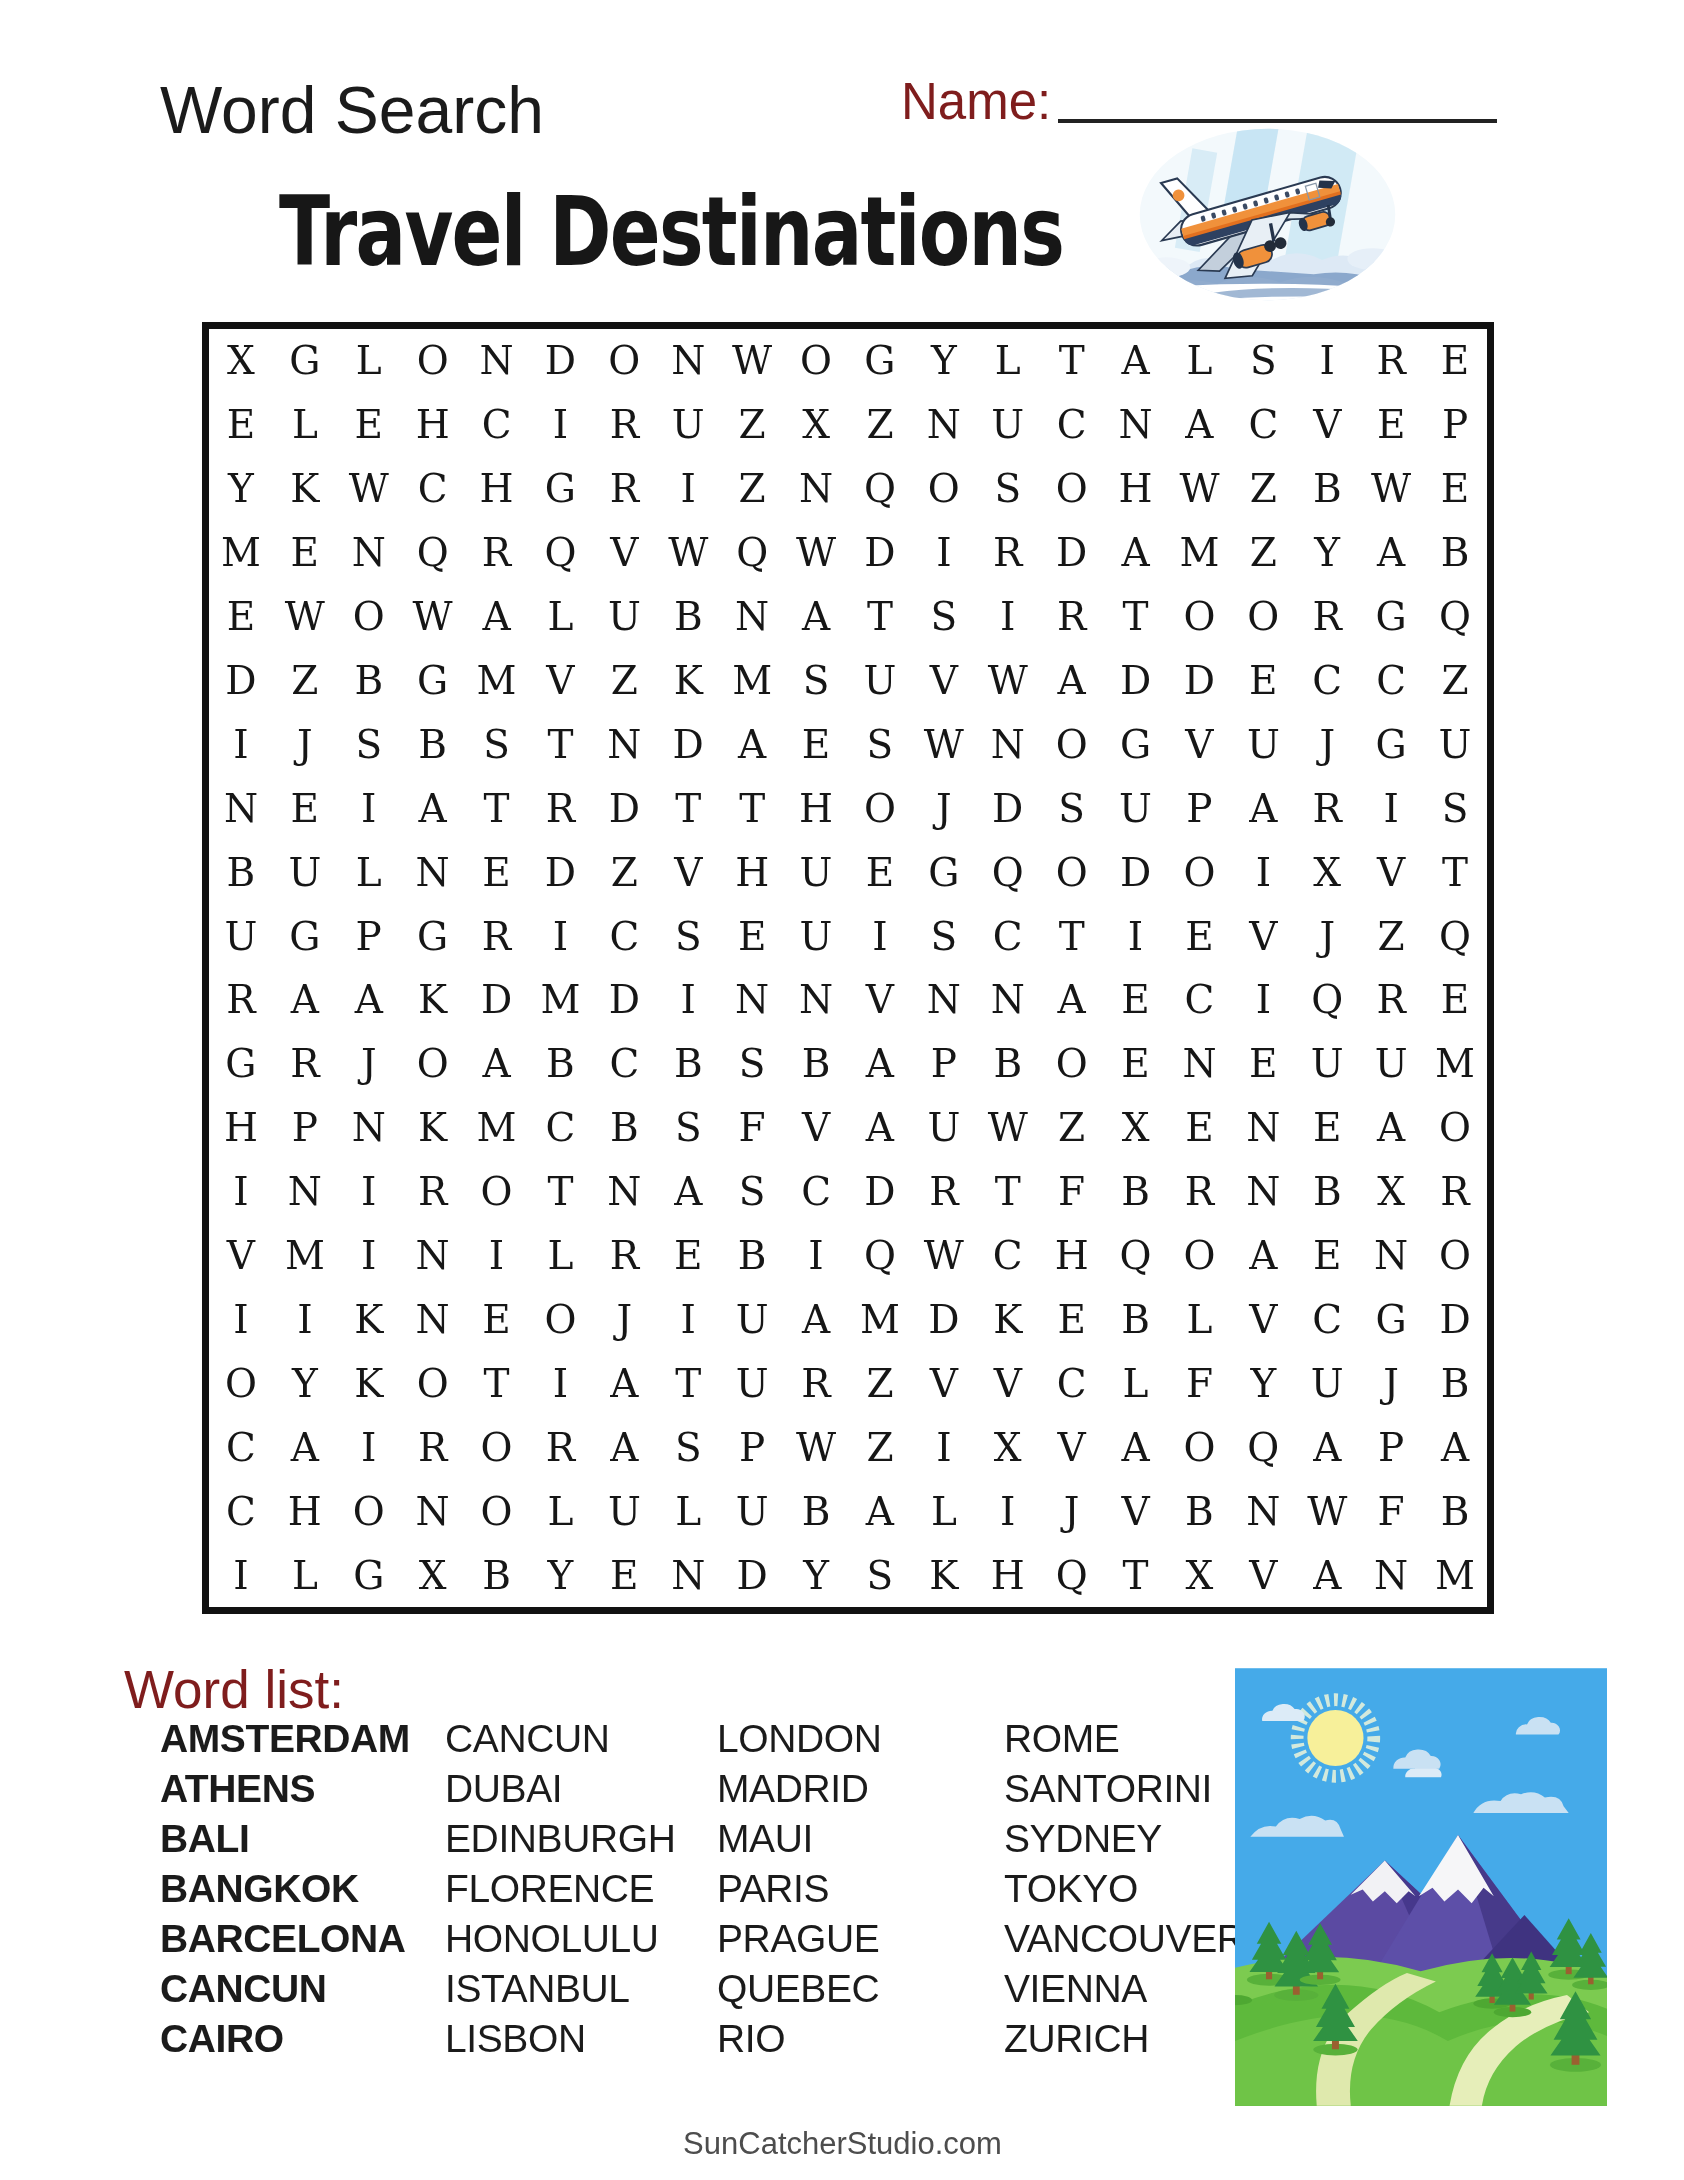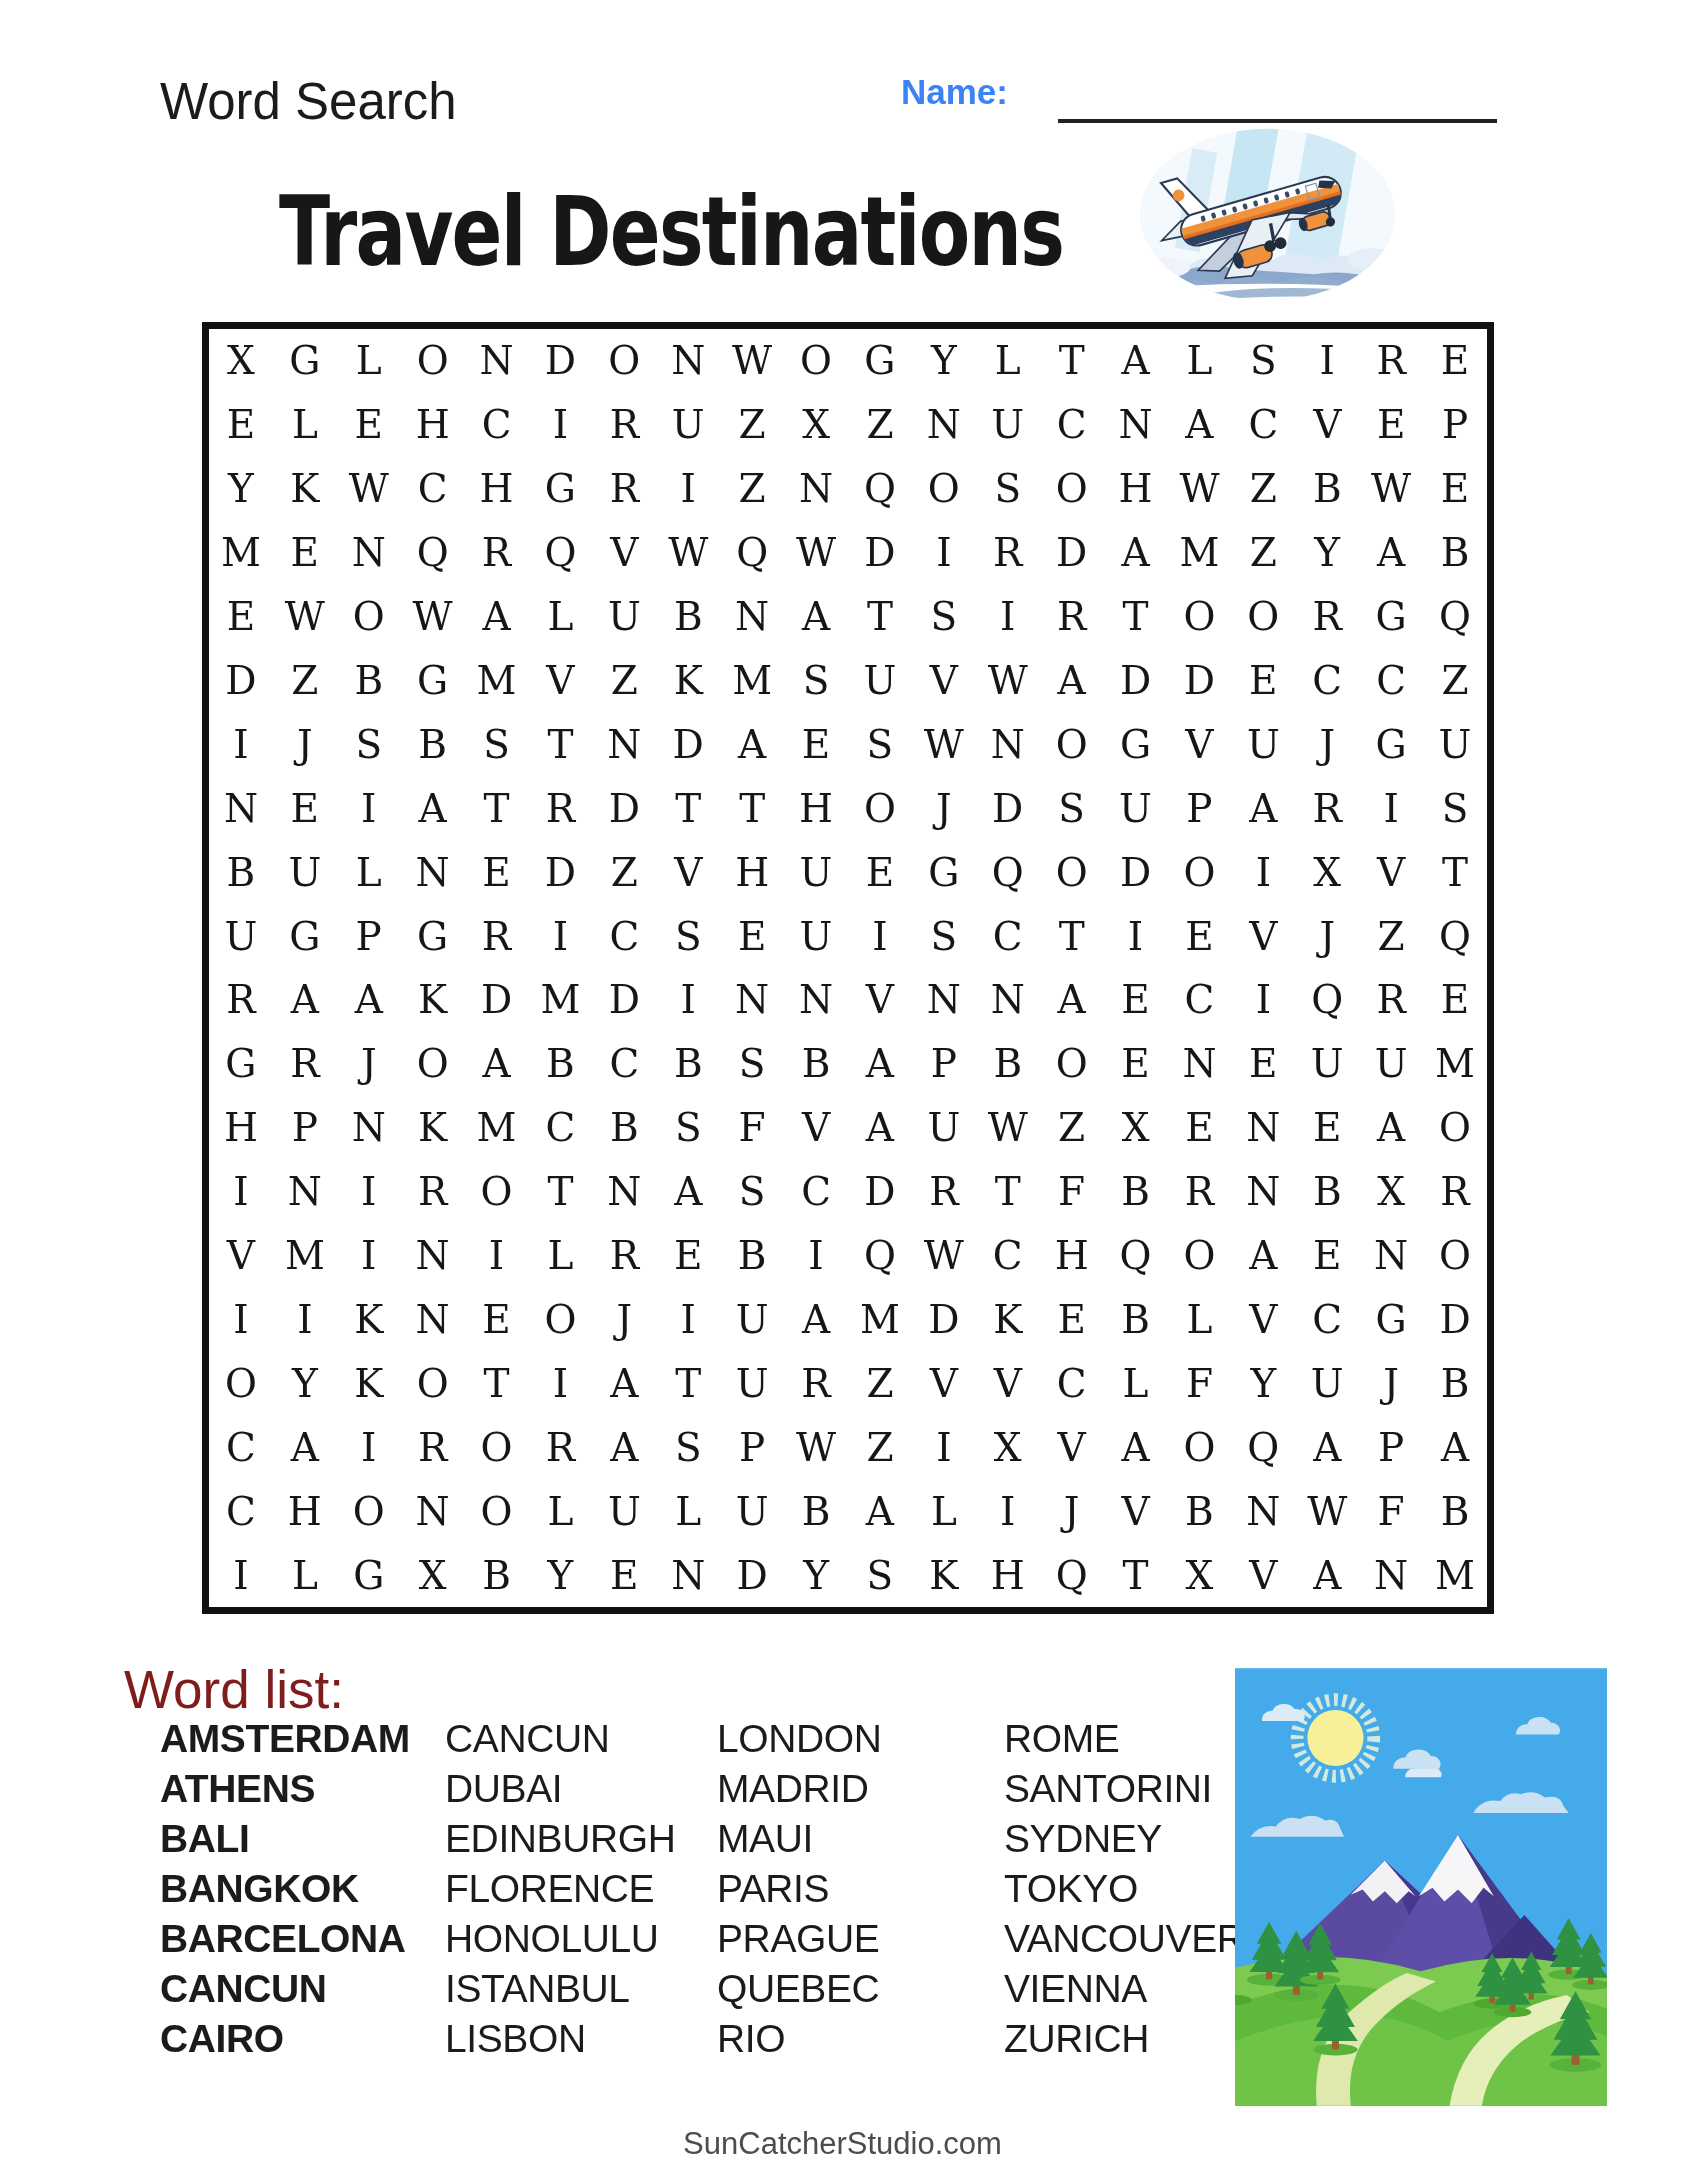--- a/index.html
+++ b/index.html
@@ -2,25 +2,25 @@
 <html style="font-size:13.6px"><head>
 <meta charset="utf-8">
 <style>
   html,body{margin:0;padding:0;}
   body{
     width:1685px;height:2181px;position:relative;background:#ffffff;
     font-family:"Liberation Sans",sans-serif;color:#1b1b1b;overflow:hidden;
   }
   
   .ws-label{
-    position:absolute;left:160px;top:72px;font-size:51px;color:#1b1b1b;
+    position:absolute;left:160px;top:72px;font-size:66px;color:#1b1b1b;
     letter-spacing:0px;
   }
   .name-label{
-    position:absolute;left:901px;top:72px;font-size:35px;color:#3b82f6;font-weight:bold;
+    position:absolute;left:901px;top:72px;font-size:51px;color:#7f1d1d;
   }
   .name-line{
     position:absolute;left:1058px;top:85px;width:439px;height:34px;
     border-bottom:4.3px solid #222;
   }
   
   .title{
     position:absolute;left:279px;top:175px;
     font-family:"DejaVu Sans",sans-serif;font-weight:bold;
     font-size:75px;letter-spacing:-1.7px;color:#171717;

